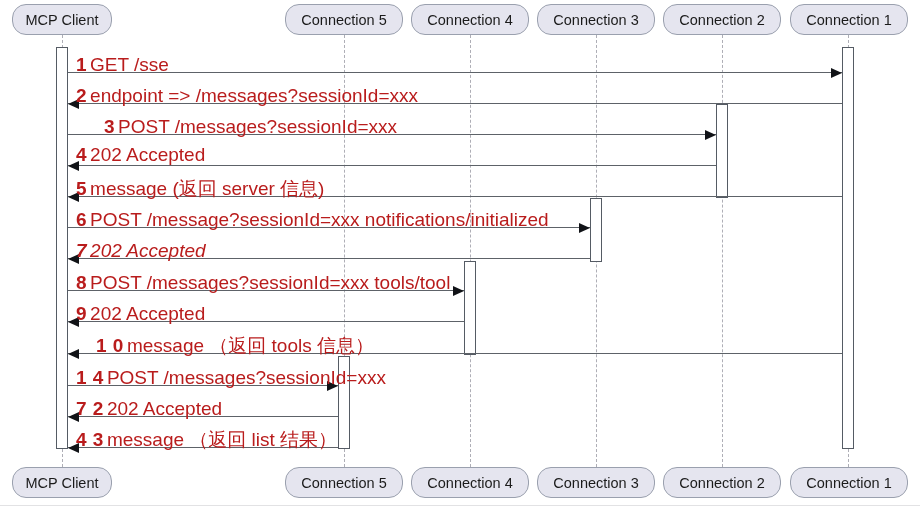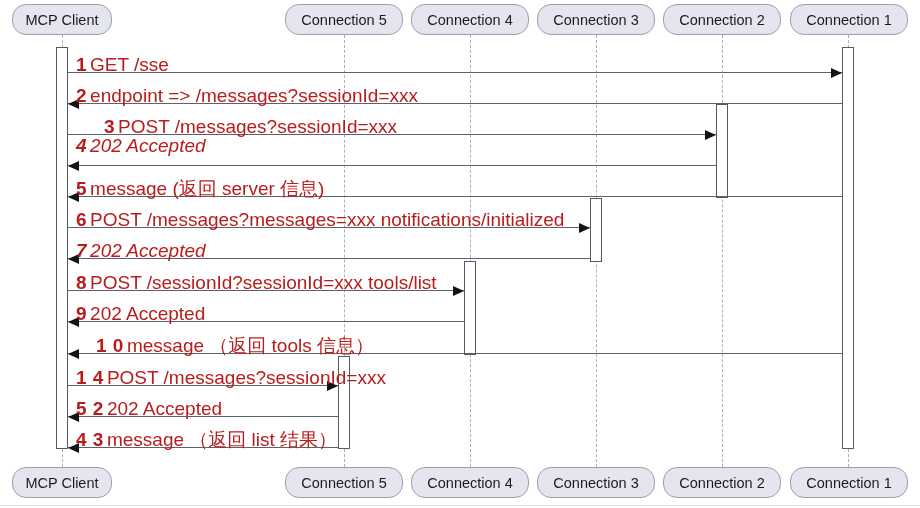--- a/index.html
+++ b/index.html
@@ -127,44 +127,44 @@
       <div class="arrowhead arrow-right" style="top: 67.5px; left: 831px;"></div>
       <div class="msglabel" style="top: 55px; left: 76px;"><span class="num">1</span><span class="txt">GET /sse</span></div>
       <div class="msgline" style="left: 68px; width: 774px; top: 103px;"></div>
       <div class="arrowhead arrow-left" style="top: 98.5px; left: 68px;"></div>
       <div class="msglabel" style="top: 86px; left: 76px;"><span class="num">2</span><span class="txt">endpoint =&gt; /messages?sessionId=xxx</span></div>
       <div class="msgline" style="left: 68px; width: 648px; top: 134px;"></div>
       <div class="arrowhead arrow-right" style="top: 129.5px; left: 705px;"></div>
       <div class="msglabel" style="top: 117px; left: 80px; margin-left: 24px;"><span class="num">3</span><span class="txt">POST /messages?sessionId=xxx</span></div>
       <div class="msgline" style="left: 68px; width: 648px; top: 165px;"></div>
       <div class="arrowhead arrow-left" style="top: 160.5px; left: 68px;"></div>
-      <div class="msglabel" style="top: 136px; left: 76px; font-style: italic;"><span class="num">4</span><span class="txt">202 Accepted</span></div>
+      <div class="msglabel" style="top: 145px; left: 76px;"><span class="num">4</span><span class="txt">202 Accepted</span></div>
       <div class="msgline" style="left: 68px; width: 774px; top: 196px;"></div>
       <div class="arrowhead arrow-left" style="top: 191.5px; left: 68px;"></div>
       <div class="msglabel" style="top: 179px; left: 76px;"><span class="num">5</span><span class="txt">message (返回 server 信息)</span></div>
       <div class="msgline" style="left: 68px; width: 522px; top: 227px;"></div>
       <div class="arrowhead arrow-right" style="top: 222.5px; left: 579px;"></div>
-      <div class="msglabel" style="top: 210px; left: 76px;"><span class="num">6</span><span class="txt">POST /messages?messages=xxx notifications/initialized</span></div>
+      <div class="msglabel" style="top: 210px; left: 76px;"><span class="num">6</span><span class="txt">POST /message?sessionId=xxx notifications/initialized</span></div>
       <div class="msgline" style="left: 68px; width: 522px; top: 258px;"></div>
       <div class="arrowhead arrow-left" style="top: 253.5px; left: 68px;"></div>
       <div class="msglabel" style="top: 241px; left: 76px; font-style: italic;"><span class="num">7</span><span class="txt">202 Accepted</span></div>
       <div class="msgline" style="left: 68px; width: 396px; top: 290px;"></div>
       <div class="arrowhead arrow-right" style="top: 285.5px; left: 453px;"></div>
-      <div class="msglabel" style="top: 273px; left: 76px;"><span class="num">8</span><span class="txt">POST /sessionId?sessionId=xxx tools/list</span></div>
+      <div class="msglabel" style="top: 273px; left: 76px;"><span class="num">8</span><span class="txt">POST /messages?sessionId=xxx tools/tool</span></div>
       <div class="msgline" style="left: 68px; width: 396px; top: 321px;"></div>
       <div class="arrowhead arrow-left" style="top: 316.5px; left: 68px;"></div>
       <div class="msglabel" style="top: 304px; left: 76px;"><span class="num">9</span><span class="txt">202 Accepted</span></div>
       <div class="msgline" style="left: 68px; width: 774px; top: 353px;"></div>
       <div class="arrowhead arrow-left" style="top: 348.5px; left: 68px;"></div>
       <div class="msglabel" style="top: 336px; left: 76px; margin-left: 20px;"><span class="num">1 0</span><span class="txt">message （返回 tools 信息）</span></div>
       <div class="msgline" style="left: 68px; width: 270px; top: 385px;"></div>
       <div class="arrowhead arrow-right" style="top: 380.5px; left: 327px;"></div>
       <div class="msglabel" style="top: 368px; left: 76px;"><span class="num">1 4</span><span class="txt">POST /messages?sessionId=xxx</span></div>
       <div class="msgline" style="left: 68px; width: 270px; top: 416px;"></div>
       <div class="arrowhead arrow-left" style="top: 411.5px; left: 68px;"></div>
-      <div class="msglabel" style="top: 399px; left: 76px;"><span class="num">5 2</span><span class="txt">202 Accepted</span></div>
+      <div class="msglabel" style="top: 399px; left: 76px;"><span class="num">7 2</span><span class="txt">202 Accepted</span></div>
       <div class="msgline" style="left: 68px; width: 270px; top: 447px;"></div>
       <div class="arrowhead arrow-left" style="top: 442.5px; left: 68px;"></div>
       <div class="msglabel" style="top: 430px; left: 76px;"><span class="num">4 3</span><span class="txt">message （返回 list 结果）</span></div>
     </div>
 
   <div class="bottomrule" style="top:505px"></div>
 </div>
 
 </body></html>

